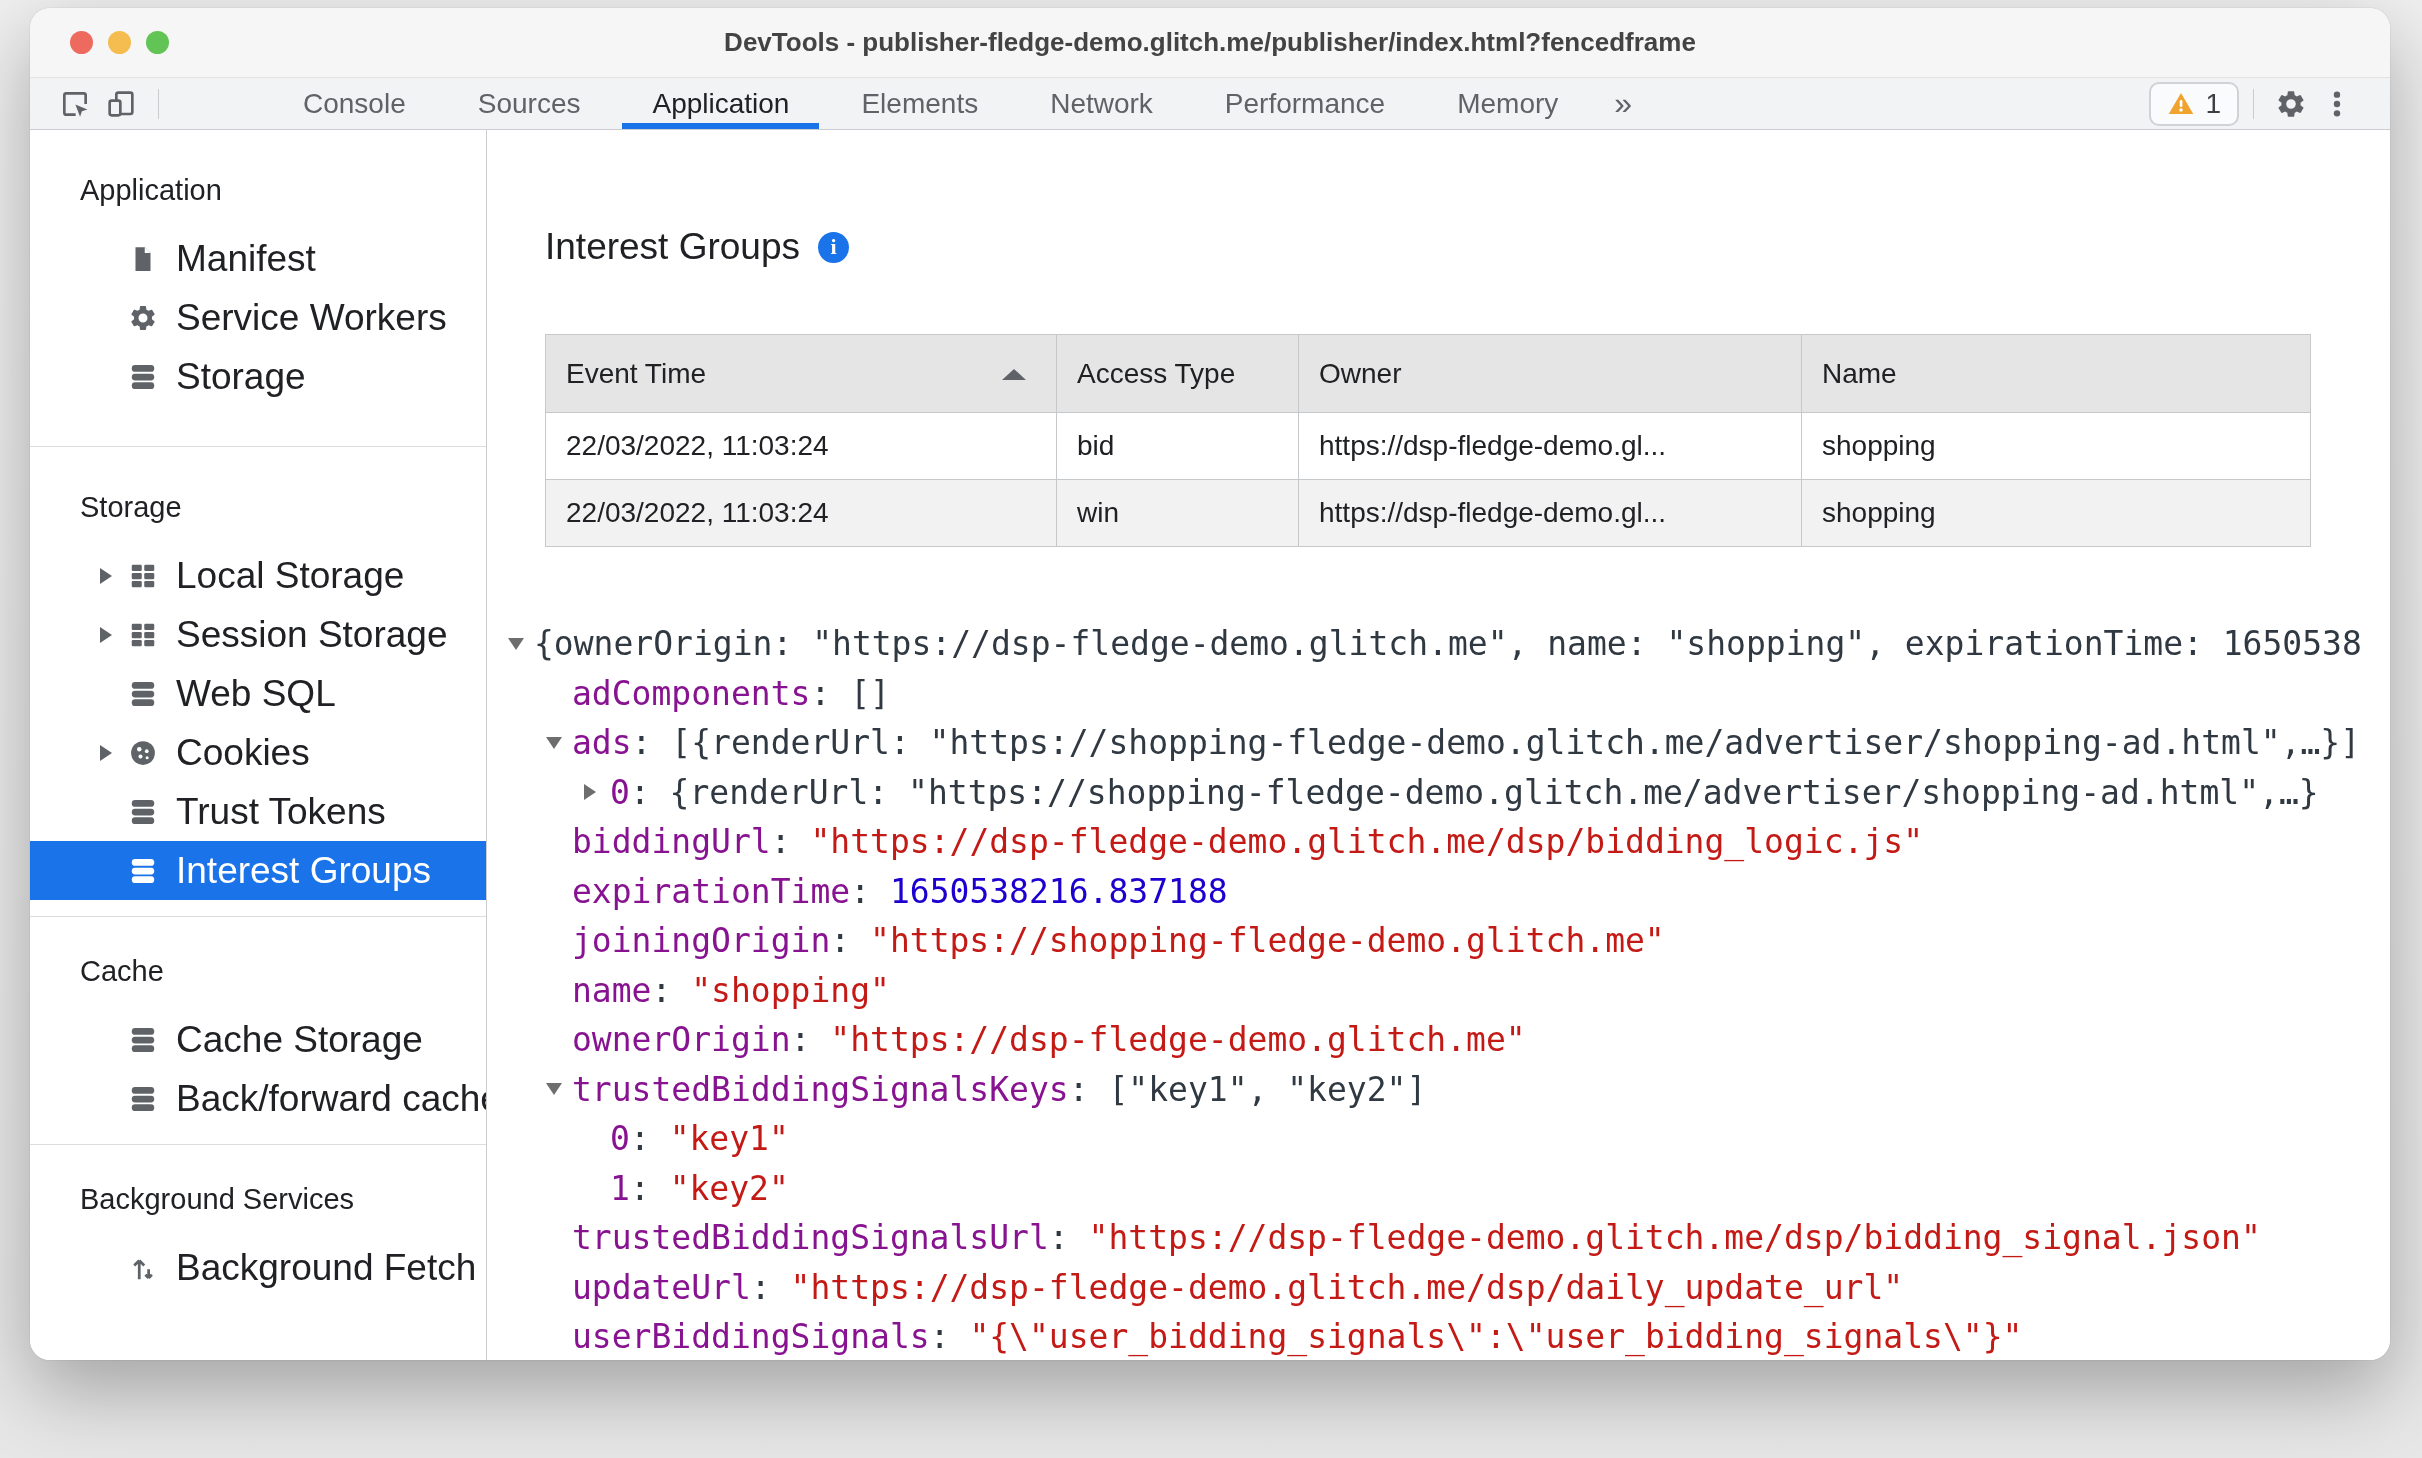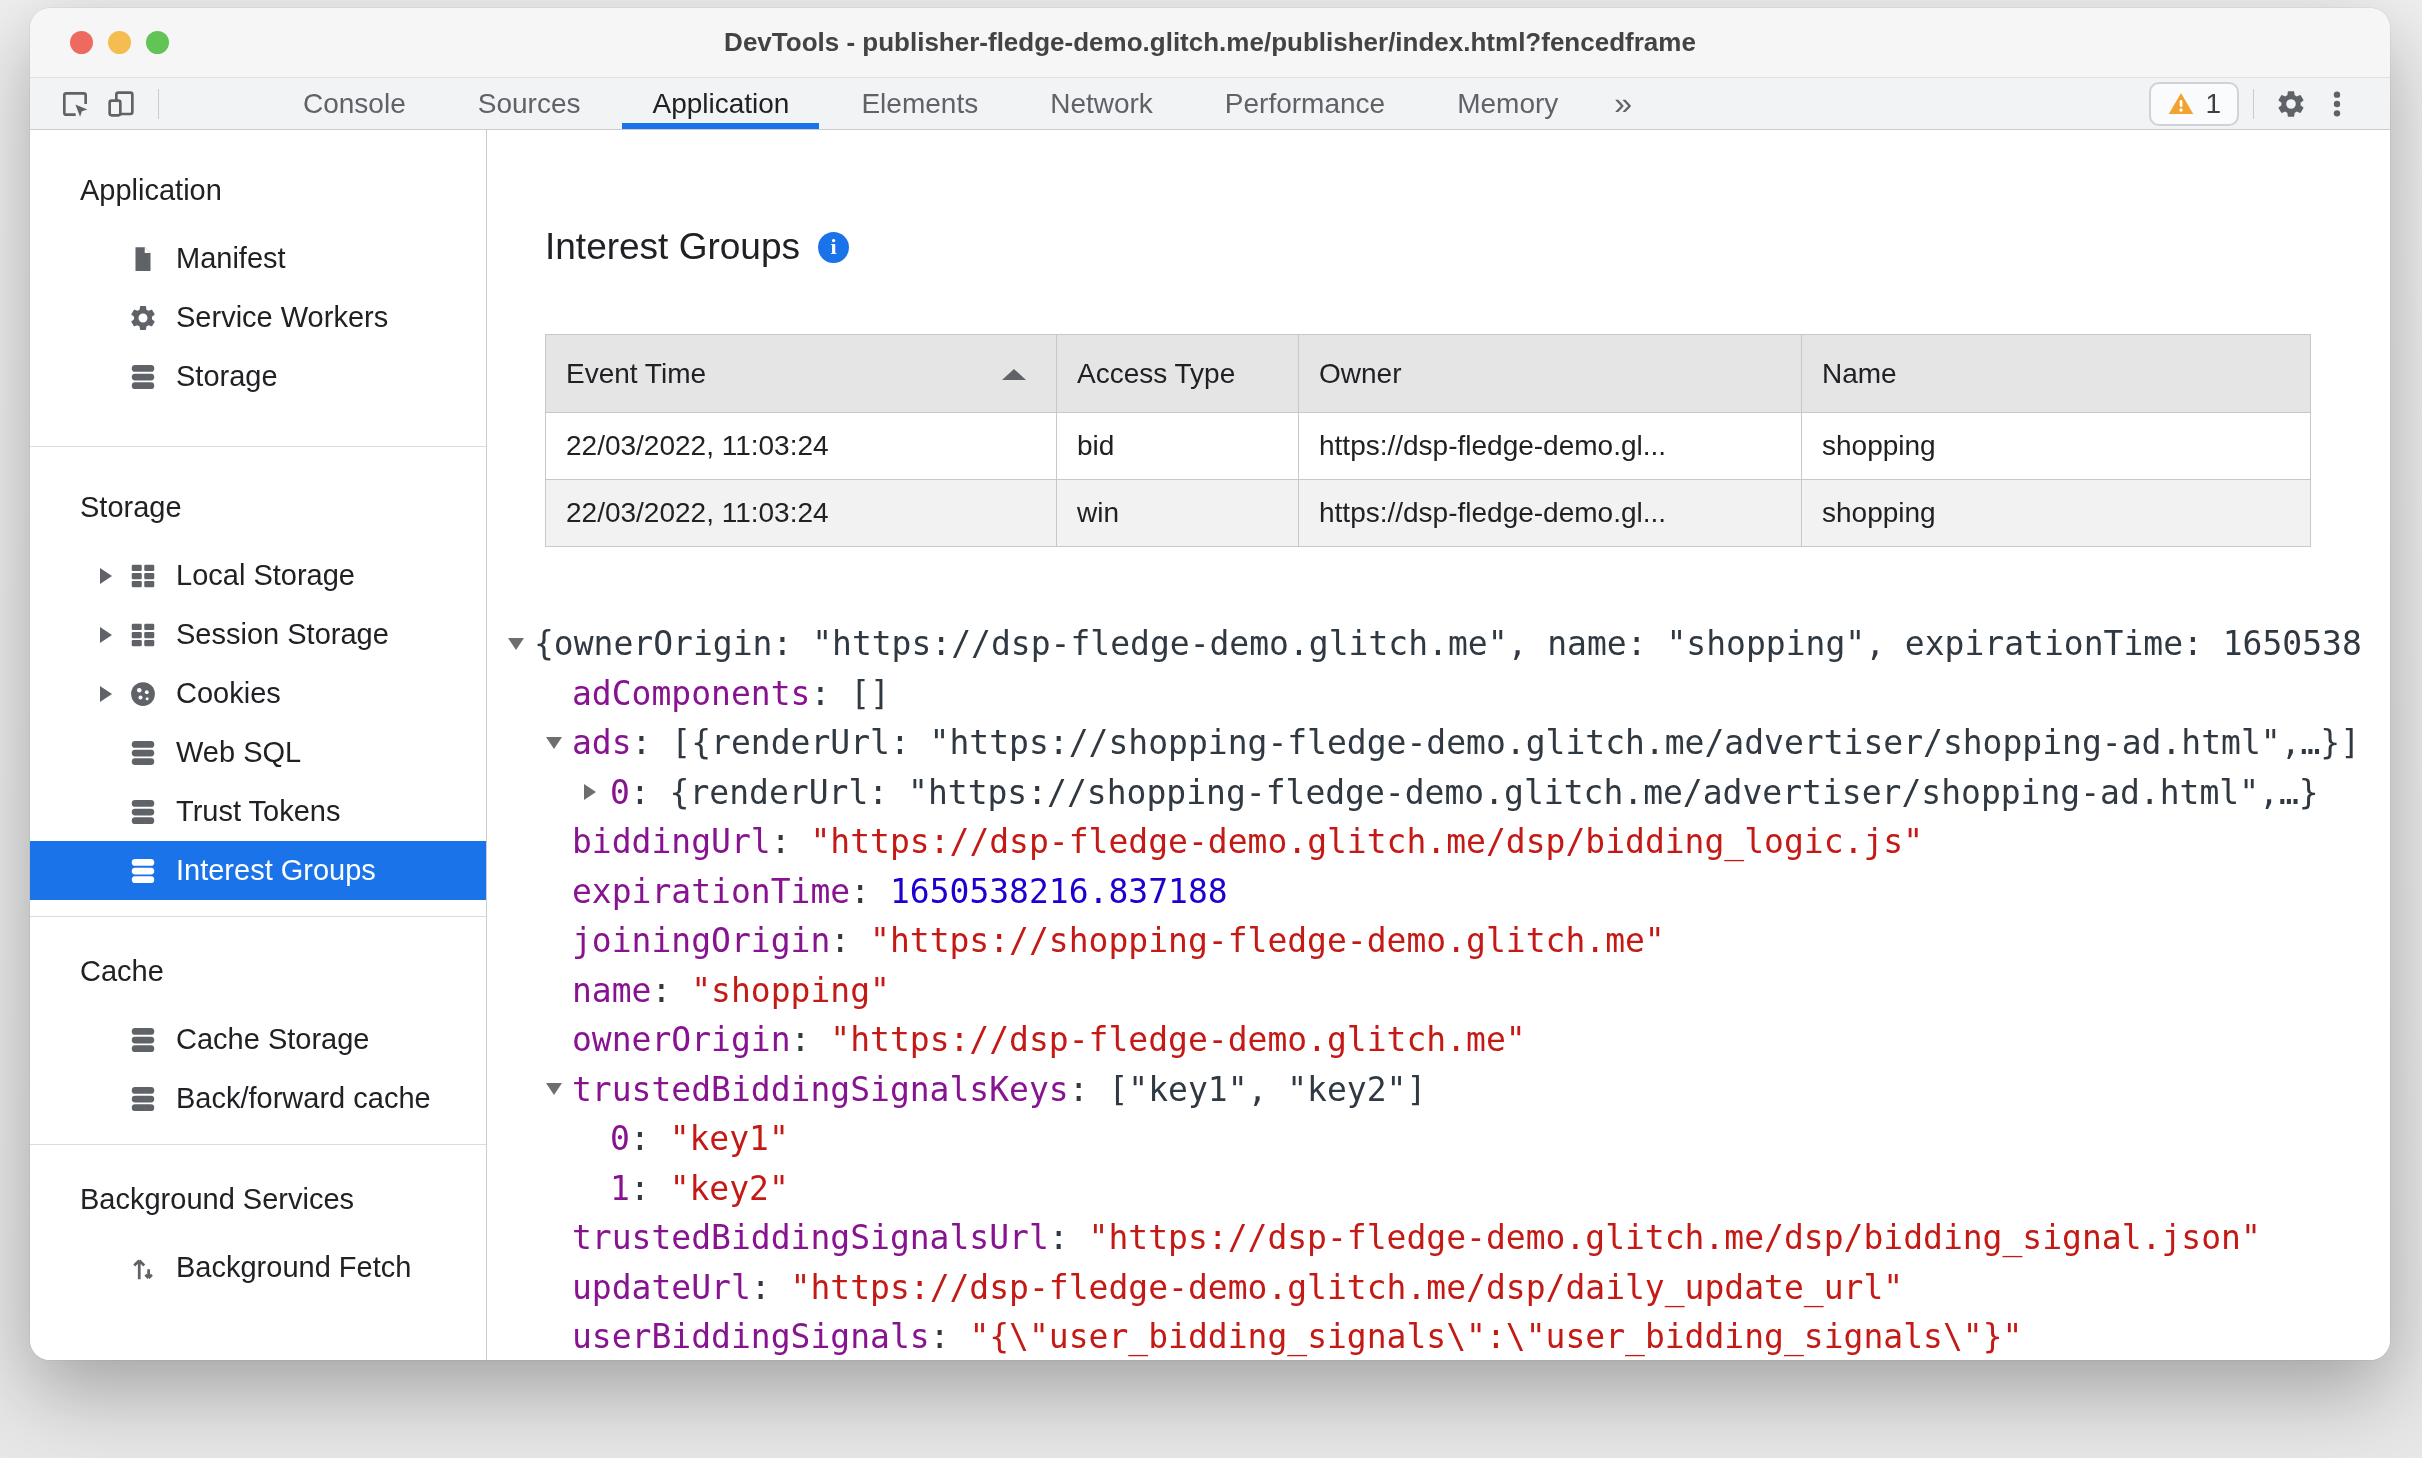--- a/index.html
+++ b/index.html
@@ -50,21 +50,21 @@
   .side-section:nth-child(4){ padding-top:38px; border-bottom:none; }
   .side-header { font-size:29px; color:#202124; margin:0 0 22px 50px; font-weight:400; }
   .side-row { height:59px; display:flex; align-items:center; padding-left:70px; white-space:nowrap; }
   .side-row.selected { background:#1a73e8; }
   .expander { width:26px; flex:none; display:flex; align-items:center; }
   .side-tri { width:0; height:0; border-left:12px solid #5f6368;
               border-top:8px solid transparent; border-bottom:8px solid transparent; }
   .side-icon { width:34px; height:34px; flex:none; margin-right:16px; color:#5f6368;
                display:flex; align-items:center; justify-content:center; }
   .side-icon svg { width:30px; height:30px; }
-  .side-label { font-size:29px; color:#202124; }
+  .side-label { font-size:37px; color:#202124; }
   .side-row.selected .side-label { color:#fff; }
   .side-row.selected .side-icon { color:#fff; }
 
   main { flex:1; min-width:0; background:#fff; overflow:hidden; }
 
   h1.page-title { margin:96px 0 0 58px; font-size:37px; font-weight:400; color:#202124;
                   display:flex; align-items:center; }
   .info-dot { width:31px; height:31px; border-radius:50%; background:#1a73e8; color:#fff;
               font-size:22px; font-weight:700; font-family:"Liberation Serif", serif;
               display:flex; align-items:center; justify-content:center; margin-left:18px; flex:none; }
@@ -222,44 +222,44 @@
                   <rect x="13" y="3" width="8" height="5" rx="1"></rect>
                   <rect x="3" y="9.5" width="8" height="5" rx="1"></rect>
                   <rect x="13" y="9.5" width="8" height="5" rx="1"></rect>
                   <rect x="3" y="16" width="8" height="5" rx="1"></rect>
                   <rect x="13" y="16" width="8" height="5" rx="1"></rect>
                 </svg>
               </span>
               <span class="side-label">Session Storage</span>
             </div>
             <div class="side-row">
+              <span class="expander"></span>
+              <span class="side-icon">
+                <svg viewBox="0 0 24 24" fill="currentColor">
+                  <rect x="3" y="2.4" width="18" height="5.4" rx="2.7"></rect>
+                  <rect x="3" y="9.3" width="18" height="5.4" rx="2.7"></rect>
+                  <rect x="3" y="16.2" width="18" height="5.4" rx="2.7"></rect>
+                </svg>
+              </span>
+              <span class="side-label">Web SQL</span>
+            </div>
+            <div class="side-row">
               <span class="expander">
                 <span class="side-tri"></span>
               </span>
               <span class="side-icon">
                 <svg viewBox="0 0 24 24">
                   <circle cx="12" cy="12" r="9.5" fill="currentColor"></circle>
                   <circle cx="9" cy="9" r="1.8" fill="#fff"></circle>
                   <circle cx="15" cy="10.5" r="1.5" fill="#fff"></circle>
                   <circle cx="10" cy="14.8" r="1.6" fill="#fff"></circle>
                   <circle cx="15.3" cy="15.8" r="1.2" fill="#fff"></circle>
                 </svg>
               </span>
               <span class="side-label">Cookies</span>
-            </div>
-            <div class="side-row">
-              <span class="expander"></span>
-              <span class="side-icon">
-                <svg viewBox="0 0 24 24" fill="currentColor">
-                  <rect x="3" y="2.4" width="18" height="5.4" rx="2.7"></rect>
-                  <rect x="3" y="9.3" width="18" height="5.4" rx="2.7"></rect>
-                  <rect x="3" y="16.2" width="18" height="5.4" rx="2.7"></rect>
-                </svg>
-              </span>
-              <span class="side-label">Web SQL</span>
             </div>
             <div class="side-row">
               <span class="expander"></span>
               <span class="side-icon">
                 <svg viewBox="0 0 24 24" fill="currentColor">
                   <rect x="3" y="2.4" width="18" height="5.4" rx="2.7"></rect>
                   <rect x="3" y="9.3" width="18" height="5.4" rx="2.7"></rect>
                   <rect x="3" y="16.2" width="18" height="5.4" rx="2.7"></rect>
                 </svg>
               </span>

